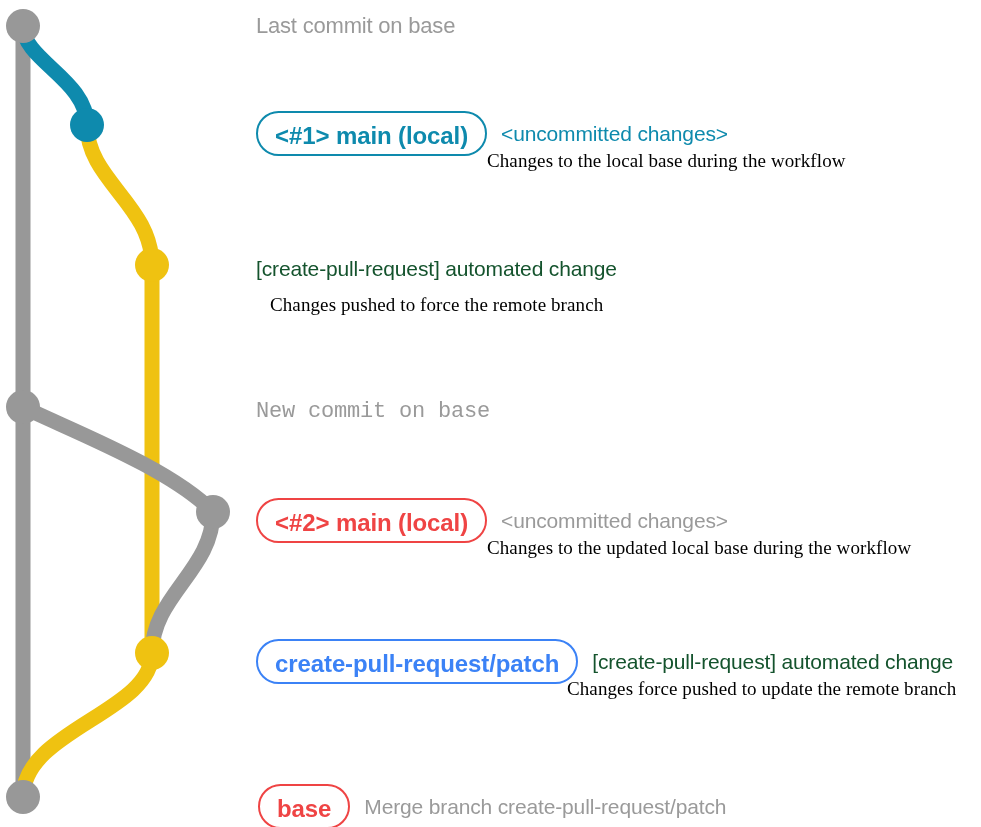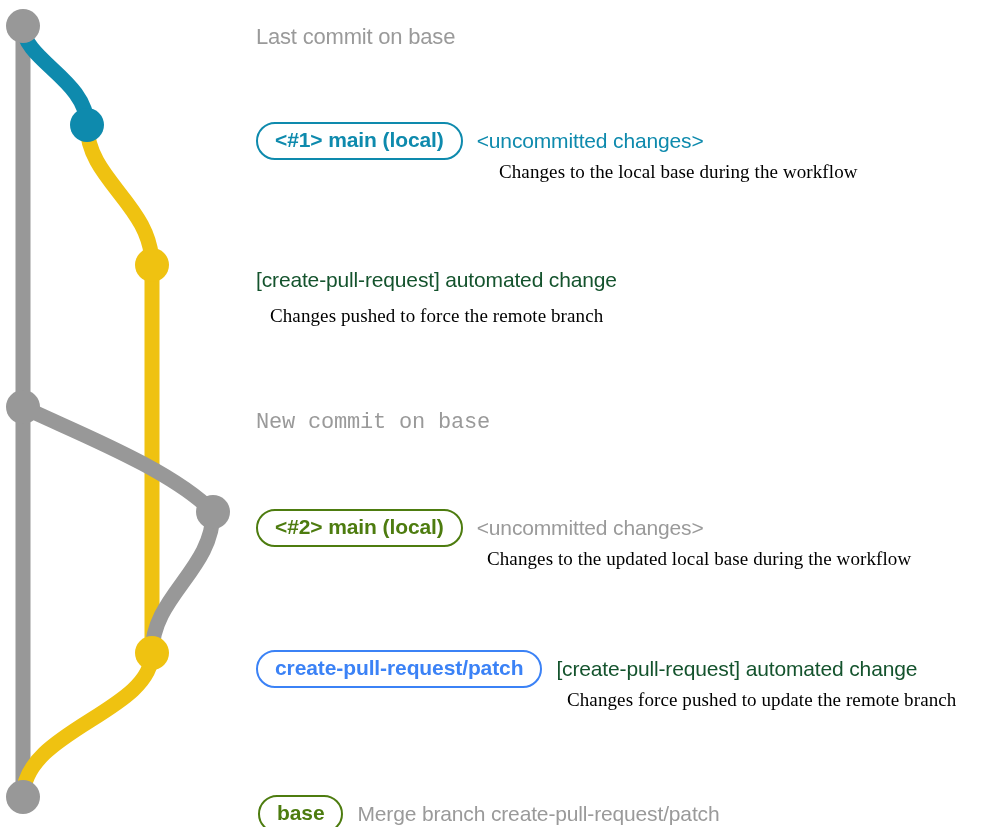--- a/index.html
+++ b/index.html
@@ -21,48 +21,48 @@
     position: absolute;
     left: 0;
     top: 0;
     width: 981px;
     height: 827px;
   }
 
   .annotations {
     position: absolute;
     left: 0;
-    top: 15px;
+    top: 4px;
     width: 981px;
     height: 623px;
     border-radius: 8px;
   }
 
   
   .ann-row {
     position: absolute;
     white-space: nowrap;
   }
 
   
   .pill {
     display: inline-block;
     vertical-align: middle;
     border: 2px solid currentColor;
     border-radius: 999px;
-    padding: 5px 17px 7px 17px;
-    font-size: 21px;
+    padding: 12px 17px 7px 17px;
+    font-size: 24px;
     font-weight: 700;
     line-height: 22px;
     letter-spacing: -0.1px;
     box-sizing: border-box;
   }
 
   .pill-text-blue  { color: #0E8AAD; }
-  .pill-text-gray  { color: #4d7c0f; }
+  .pill-text-gray  { color: #ef4444; }
   .pill-text-amber { color: #3b82f6; }
 
   
   .headline {
     display: inline-block;
     vertical-align: middle;
     font-size: 21px;
     font-weight: 400;
     line-height: 24px;
     margin-left: 14px;
@@ -132,21 +132,21 @@
   </g>
 </svg>
 
 <div class="annotations">
 
   <div class="caption" style="left:256px; top:10px;">Last commit on base</div>
 
   <div class="ann-row" style="left:256px; top:107px;">
     <span class="pill pill-text-blue">&lt;#1&gt; main (local)</span><span class="headline c-blue">&lt;uncommitted changes&gt;</span>
   </div>
-  <div class="subline" style="left:487px; top:146px;margin-left:12px;">Changes to the local base during the workflow</div>
+  <div class="subline" style="left:487px; top:146px;">Changes to the local base during the workflow</div>
 
   <div class="ann-row" style="left:256px; top:253px;">
     <span class="headline no-pill c-amber">[create-pull-request] automated change</span>
   </div>
   <div class="subline" style="left:270px; top:290px;">Changes pushed to force the remote branch</div>
 
   <div class="caption" style="left:256px; top:396px;font-family:Liberation Mono, monospace;">New commit on base</div>
 
   <div class="ann-row" style="left:256px; top:494px;">
     <span class="pill pill-text-gray">&lt;#2&gt; main (local)</span><span class="headline c-gray">&lt;uncommitted changes&gt;</span>

